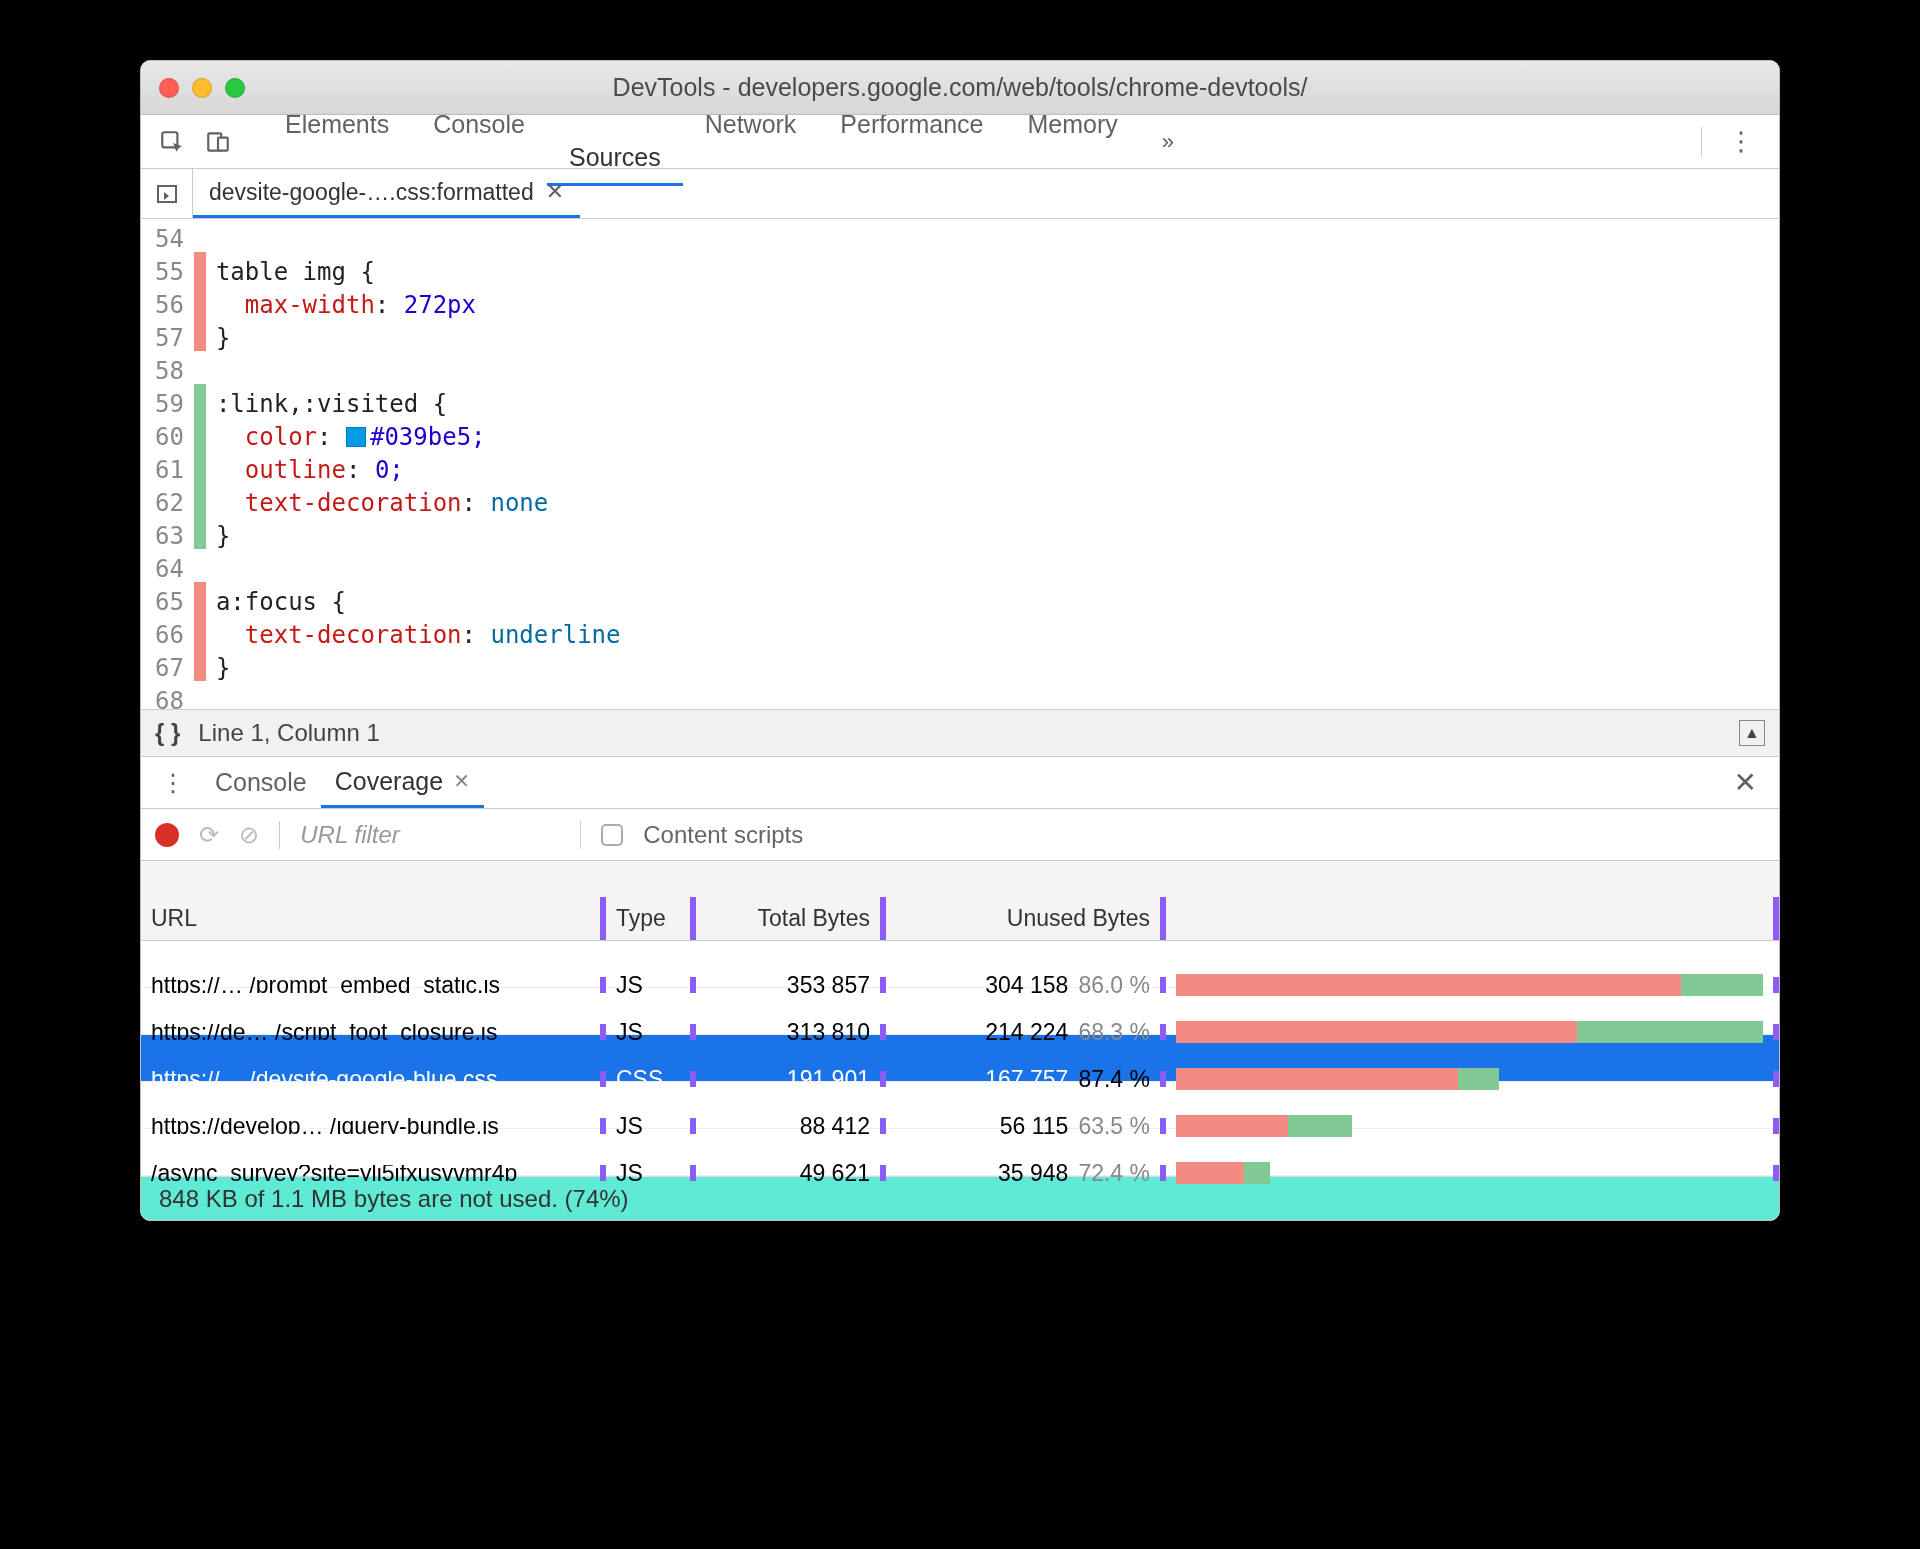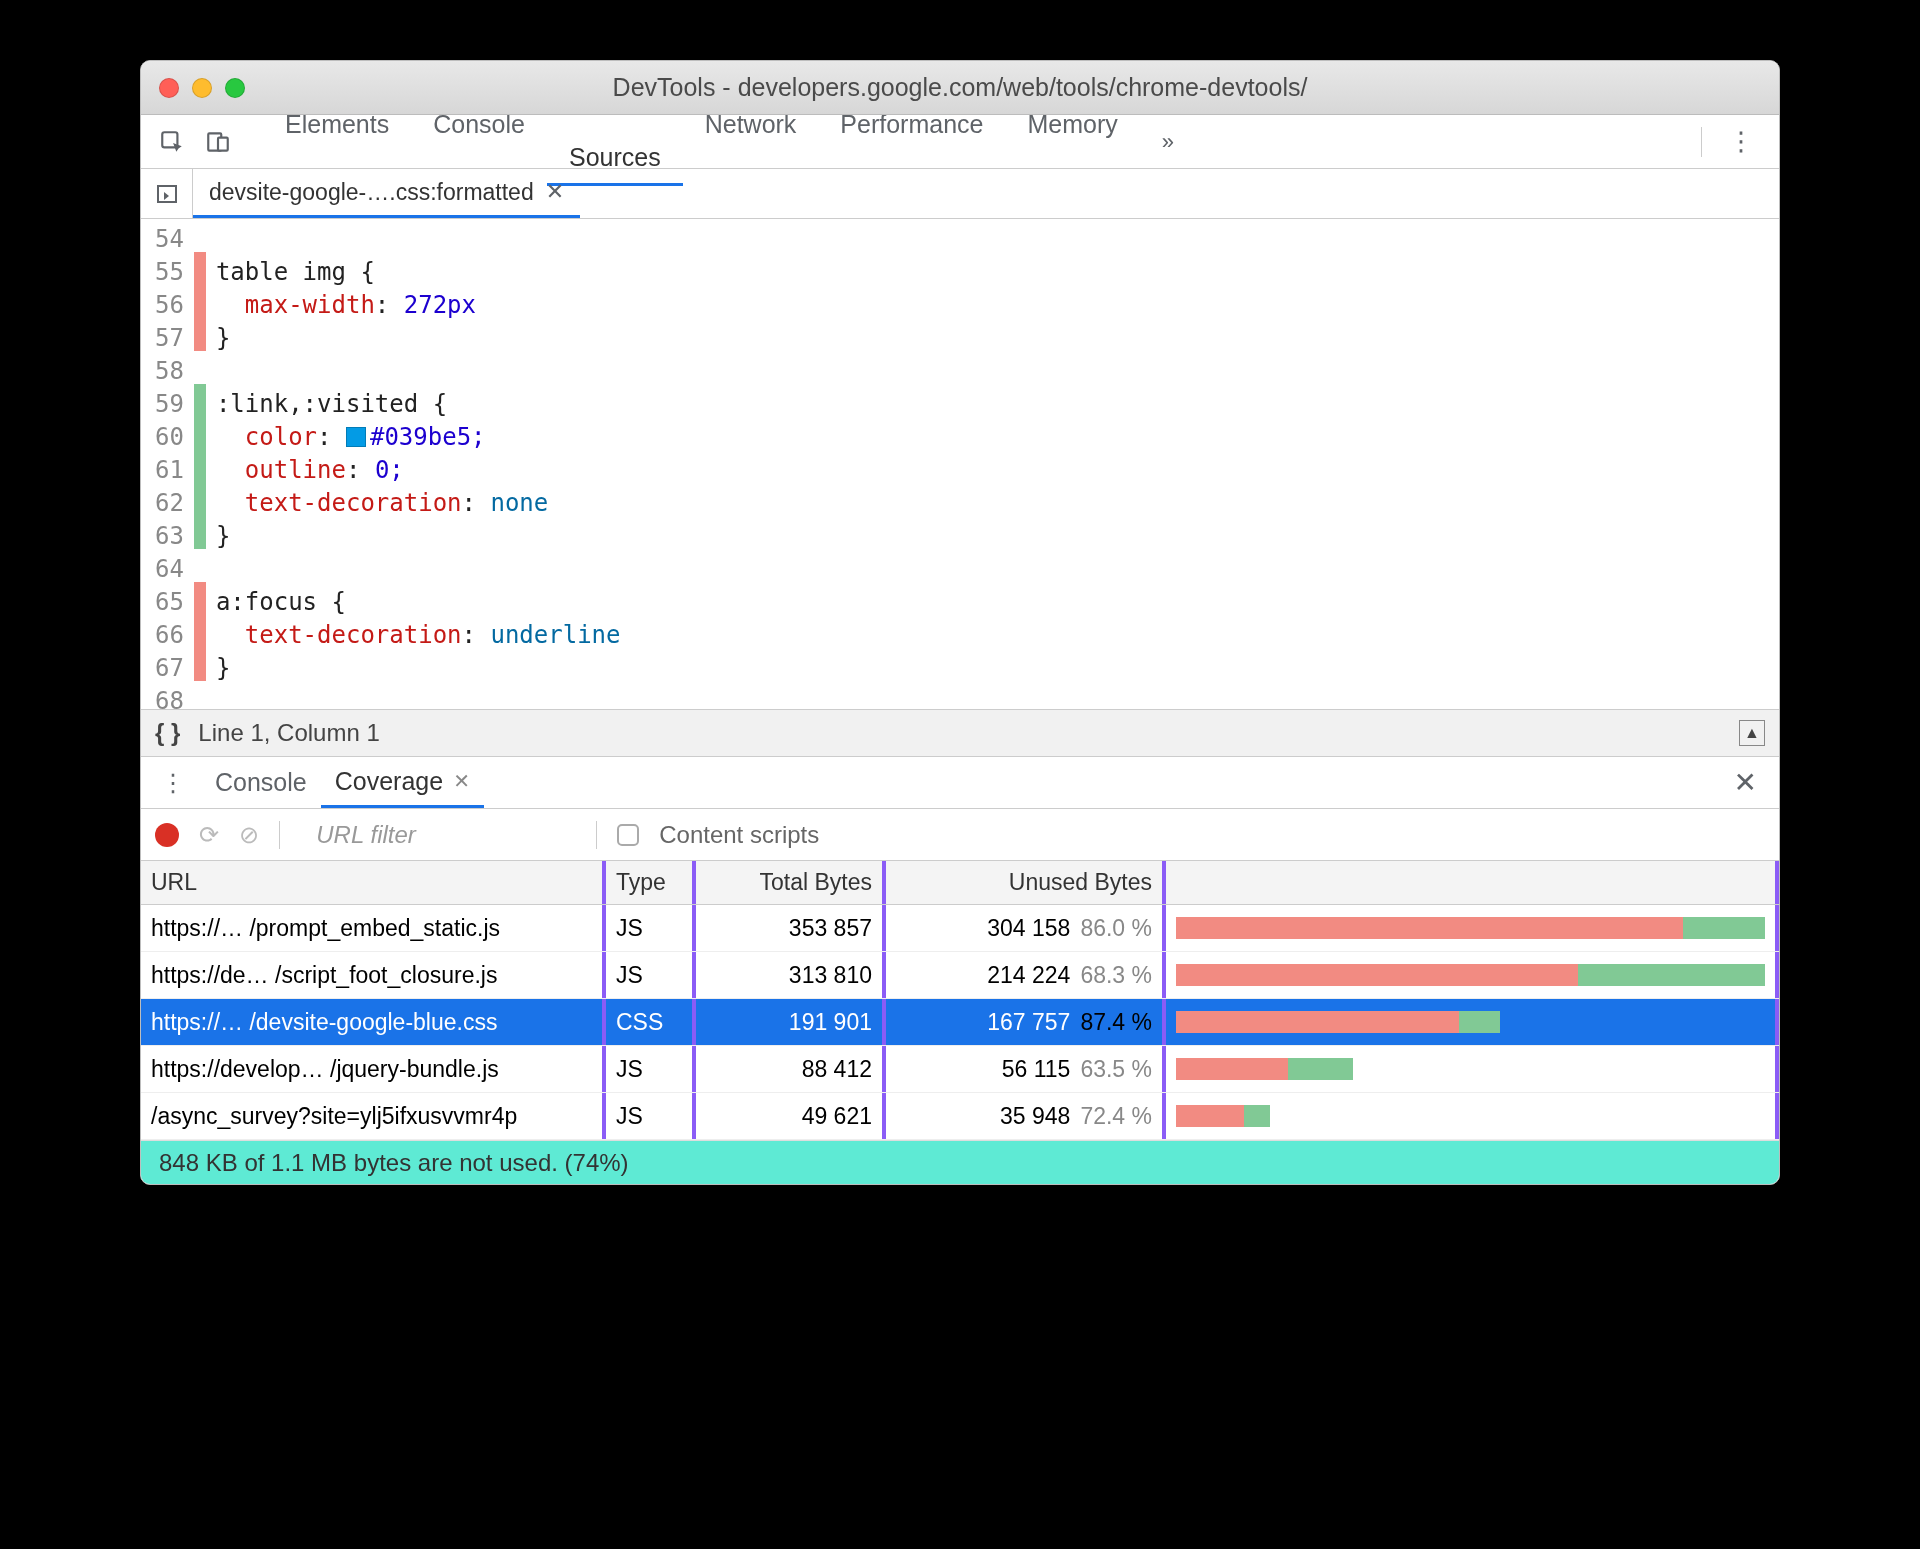--- a/index.html
+++ b/index.html
@@ -91,26 +91,26 @@
   .dtab.active{ color:#333; border-bottom:3px solid #1a73e8;}
   .drawertabs .xbtn{ margin-left:auto; font-size:28px; color:#5f6368; padding:0 12px;}
   
   .covtoolbar {
     height:52px; display:flex; align-items:center; border-bottom:1px solid #ccc;
     padding:0 14px; gap:20px; font-size:24px; color:#666;
   }
   .recbtn{width:24px;height:24px;border-radius:50%;background:#d93025;}
   .reload,.block{color:#bbb;}
   .vdiv{width:1px;height:28px;background:#ccc;}
-  .urlfilter{color:#999; font-style:italic; width:260px;margin-left:16px;}
+  .urlfilter{color:#999; font-style:italic; width:260px;}
   .chk{width:22px;height:22px;border:2px solid #aaa;border-radius:5px;}
   
   .covtable { font-size:23px; }
   .covhead { display:flex; background:#f4f4f4; border-bottom:1px solid #ccc; color:#333;}
-  .covhead .c, .covrow .c { padding:8px 10px; border-right:4px solid #8b5cf6; display:flex; align-items:center;}
+  .covhead .c, .covrow .c { padding:8px 10px; border-right:6px solid #8b5cf6; display:flex; align-items:center;margin-top:36px;}
   .c.url{width:465px;} .c.type{width:90px;} .c.total{width:190px; justify-content:flex-end;}
   .c.unused{width:280px; justify-content:flex-end; gap:10px;} .c.bar{flex:1;}
   .covrow{ display:flex; border-bottom:1px solid #eee; height:47px;}
   .covrow.sel{ background:#1a73e8; color:#fff;}
   .covrow .pct{color:#888;}
   .covrow.sel .pct{color:#000000;}
   .bar .track{position:relative;height:22px;width:100%;}
   .bar .used{position:absolute;top:0;height:100%;background:#81c995;}
   .bar .unused{position:absolute;top:0;height:100%;background:#f28b82;}
   .covrow.sel .bar .track{width:55%;}

